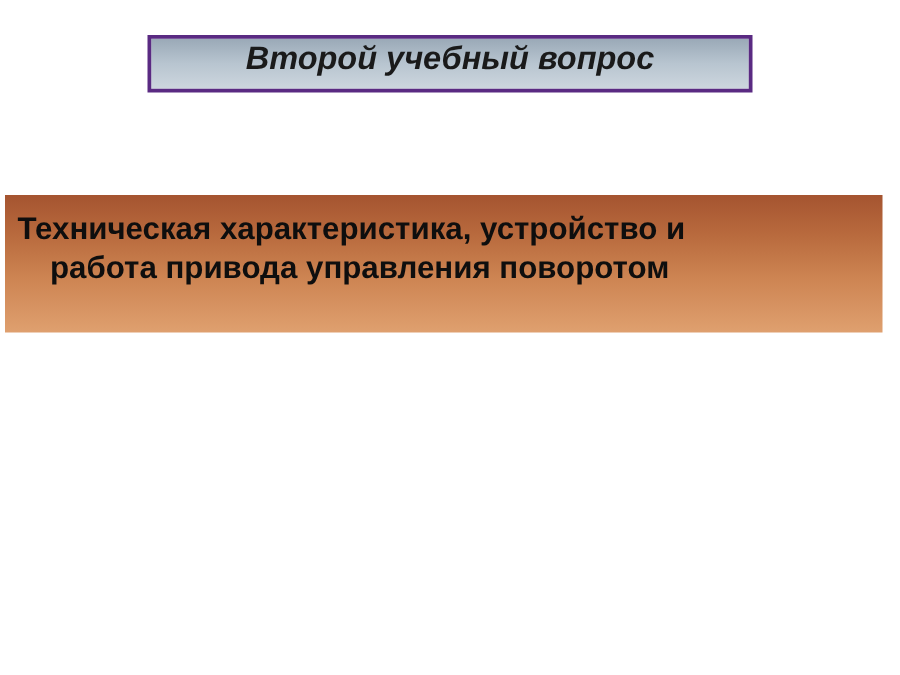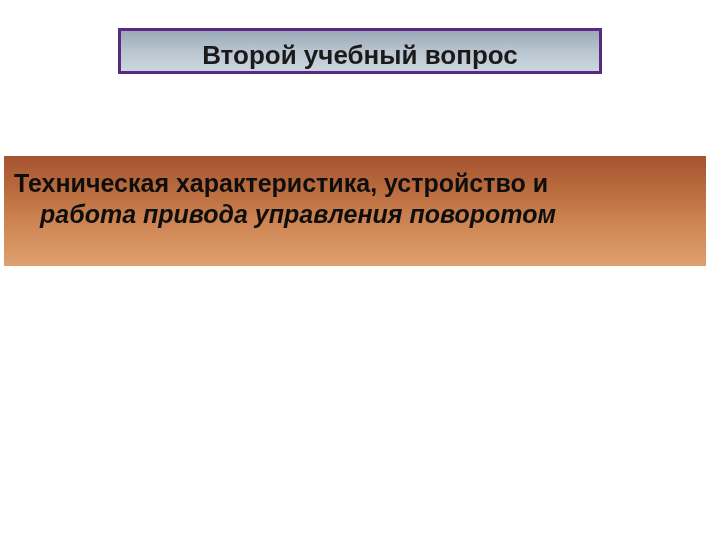--- a/index.html
+++ b/index.html
@@ -12,22 +12,23 @@
     }
     .title-box {
       position: absolute;
       top: 28px;
       left: 118px;
       width: 484px;
       height: 46px;
       border: 3px solid #5a2a82;
       background: linear-gradient(to bottom, #9aa9b7 0%, #b8c5d0 50%, #cdd6de 100%);
       display: flex;
-      align-items: flex-end;
+      align-items: flex-start;
       justify-content: center;
+      font-style: italic;
     }
     .title-text {
       font-size: 26px;
       font-weight: bold;
       color: #1a1a1a;
       text-align: center;
     }
     .body-box {
       position: absolute;
       top: 156px;
@@ -40,21 +41,20 @@
     .body-text {
       font-size: 25px;
       font-weight: bold;
       color: #0e0e0e;
       line-height: 1.25;
       text-align: left;
     }
     .body-text .indent {
       padding-left: 26px;
       display: block;
-      font-style: italic;
     }
   </style>
 </head>
 <body>
 
 <div class="title-box">
   <div class="title-text">Второй учебный вопрос</div>
 </div>
 
 <div class="body-box">

